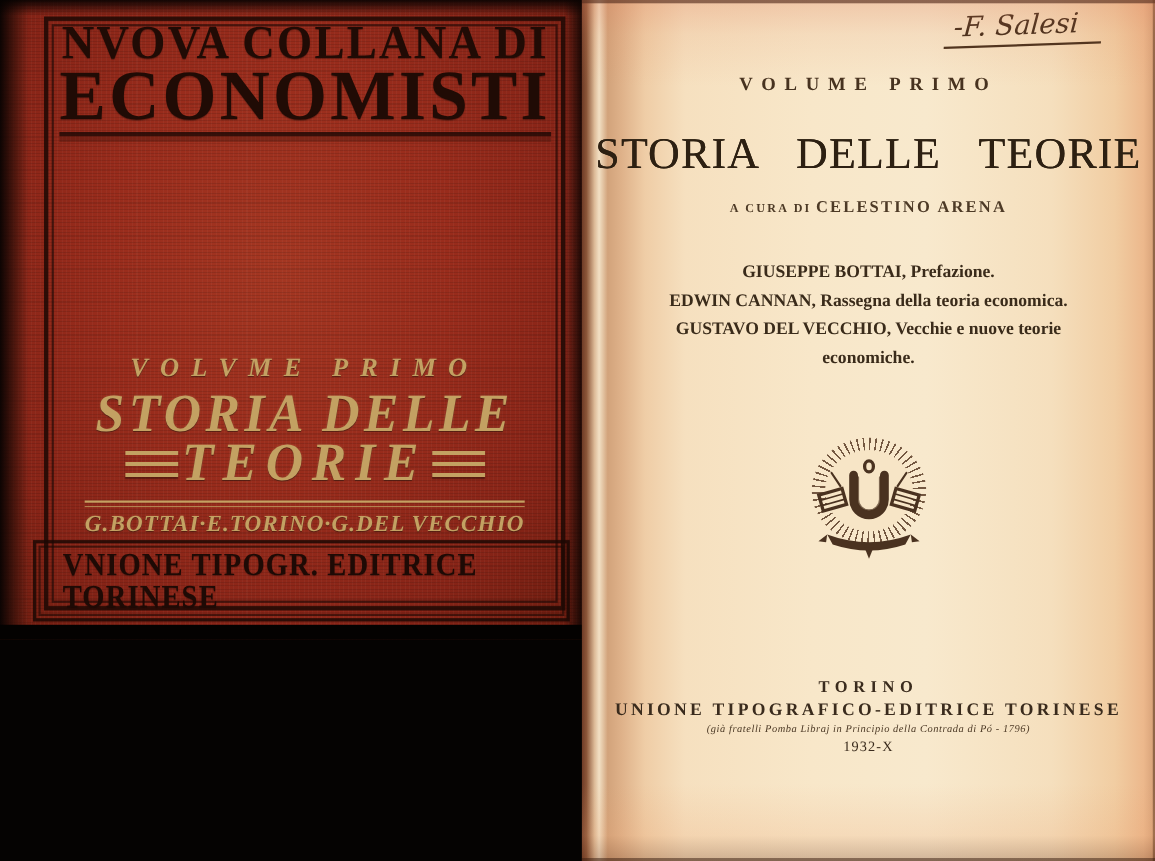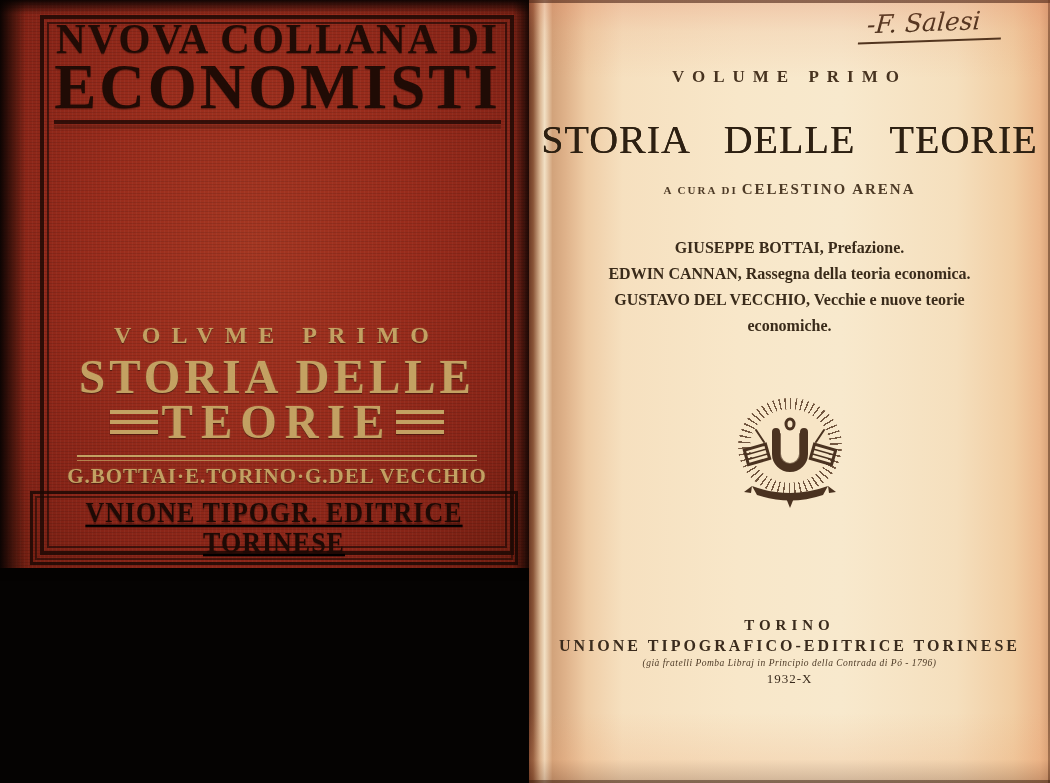--- a/index.html
+++ b/index.html
@@ -24,33 +24,33 @@
   .cover-frame-inner{position:absolute;inset:3px;border:2px solid rgba(28,8,4,0.65);}
 
   .cover-series{position:absolute;top:18px;left:52px;right:26px;text-align:center;color:#200b05;
          text-shadow:0 1px 1px rgba(0,0,0,0.35);}
   .series-l1{font-size:41px;font-weight:bold;letter-spacing:2px;transform:scaleY(1.05);line-height:1;}
   .series-l2{font-size:63px;font-weight:bold;letter-spacing:3px;transform:scaleY(1.02);line-height:0.92;}
   .series-rule{position:absolute;top:120px;left:54px;right:28px;height:4px;
          background:rgba(28,8,4,0.8);box-shadow:0 5px 0 rgba(28,8,4,0.25);}
 
   .gold{color:#c3a162;text-shadow:0 1px 1px rgba(50,15,8,0.7), 0 0 2px rgba(255,228,160,0.25);}
-  .cover-title-block{position:absolute;top:323px;left:40px;right:15px;text-align:center;}
+  .cover-title-block{position:absolute;top:323px;left:40px;right:15px;text-align:center;font-style:italic;}
   .cover-volume{font-size:24px;font-weight:bold;letter-spacing:11px;line-height:1;}
   .cover-title1{font-size:47px;font-weight:bold;letter-spacing:4px;line-height:1.0;margin-top:6px;transform:scaleY(1.04);}
   .teorie-row{display:flex;align-items:center;justify-content:center;gap:4px;margin-top:-2px;}
   .bars{width:48px;height:24px;background:repeating-linear-gradient(180deg,#c3a162 0 4px, rgba(0,0,0,0) 4px 10px);
         box-shadow:0 1px 1px rgba(50,15,8,0.6);}
   .cover-title2{font-size:47px;font-weight:bold;letter-spacing:8px;line-height:1;transform:scaleY(1.04);}
   .gold-rule{margin:10px auto 5px auto;width:400px;height:3px;
         border-top:2px solid #c3a162;border-bottom:1px solid rgba(195,161,98,0.75);}
   .cover-authors{font-size:21px;font-weight:bold;letter-spacing:1px;line-height:1;}
 
   .cover-publisher-box{position:absolute;left:30px;right:11px;bottom:16px;border:3px solid rgba(28,8,4,0.85);padding:2px;}
-  .cover-publisher-inner{border:2px solid rgba(28,8,4,0.6);padding:4px 0;text-align:center;text-decoration:underline;}
+  .cover-publisher-inner{border:2px solid rgba(28,8,4,0.6);padding:4px 20px;text-align:left;}
   .cover-publisher-text{font-size:26px;font-weight:bold;letter-spacing:1px;color:#1e0a05;
         transform:scaleY(1.12);text-shadow:0 1px 1px rgba(0,0,0,0.3);line-height:1;}
 
   
   .page{position:absolute;left:529px;top:0;width:521px;height:783px;color:#3a2b1d;
         background:linear-gradient(90deg,#6e3b26 0%,#8a5538 0.8%,#dcba97 2.2%,#f2e0c4 3%,#d2a37b 4.5%,
                    #dfb28a 7%,#efcda6 11%,#f6e0bf 18%,#f8e7c9 40%,#f8e9cd 60%,#f5dfbd 82%,
                    #f1cda2 93%,#ecb88c 98%,#d6a077 100%);}
   .page::after{content:"";position:absolute;inset:0;pointer-events:none;
         background:linear-gradient(180deg, rgba(222,125,90,0.30) 0%, rgba(222,135,95,0.12) 4%,

